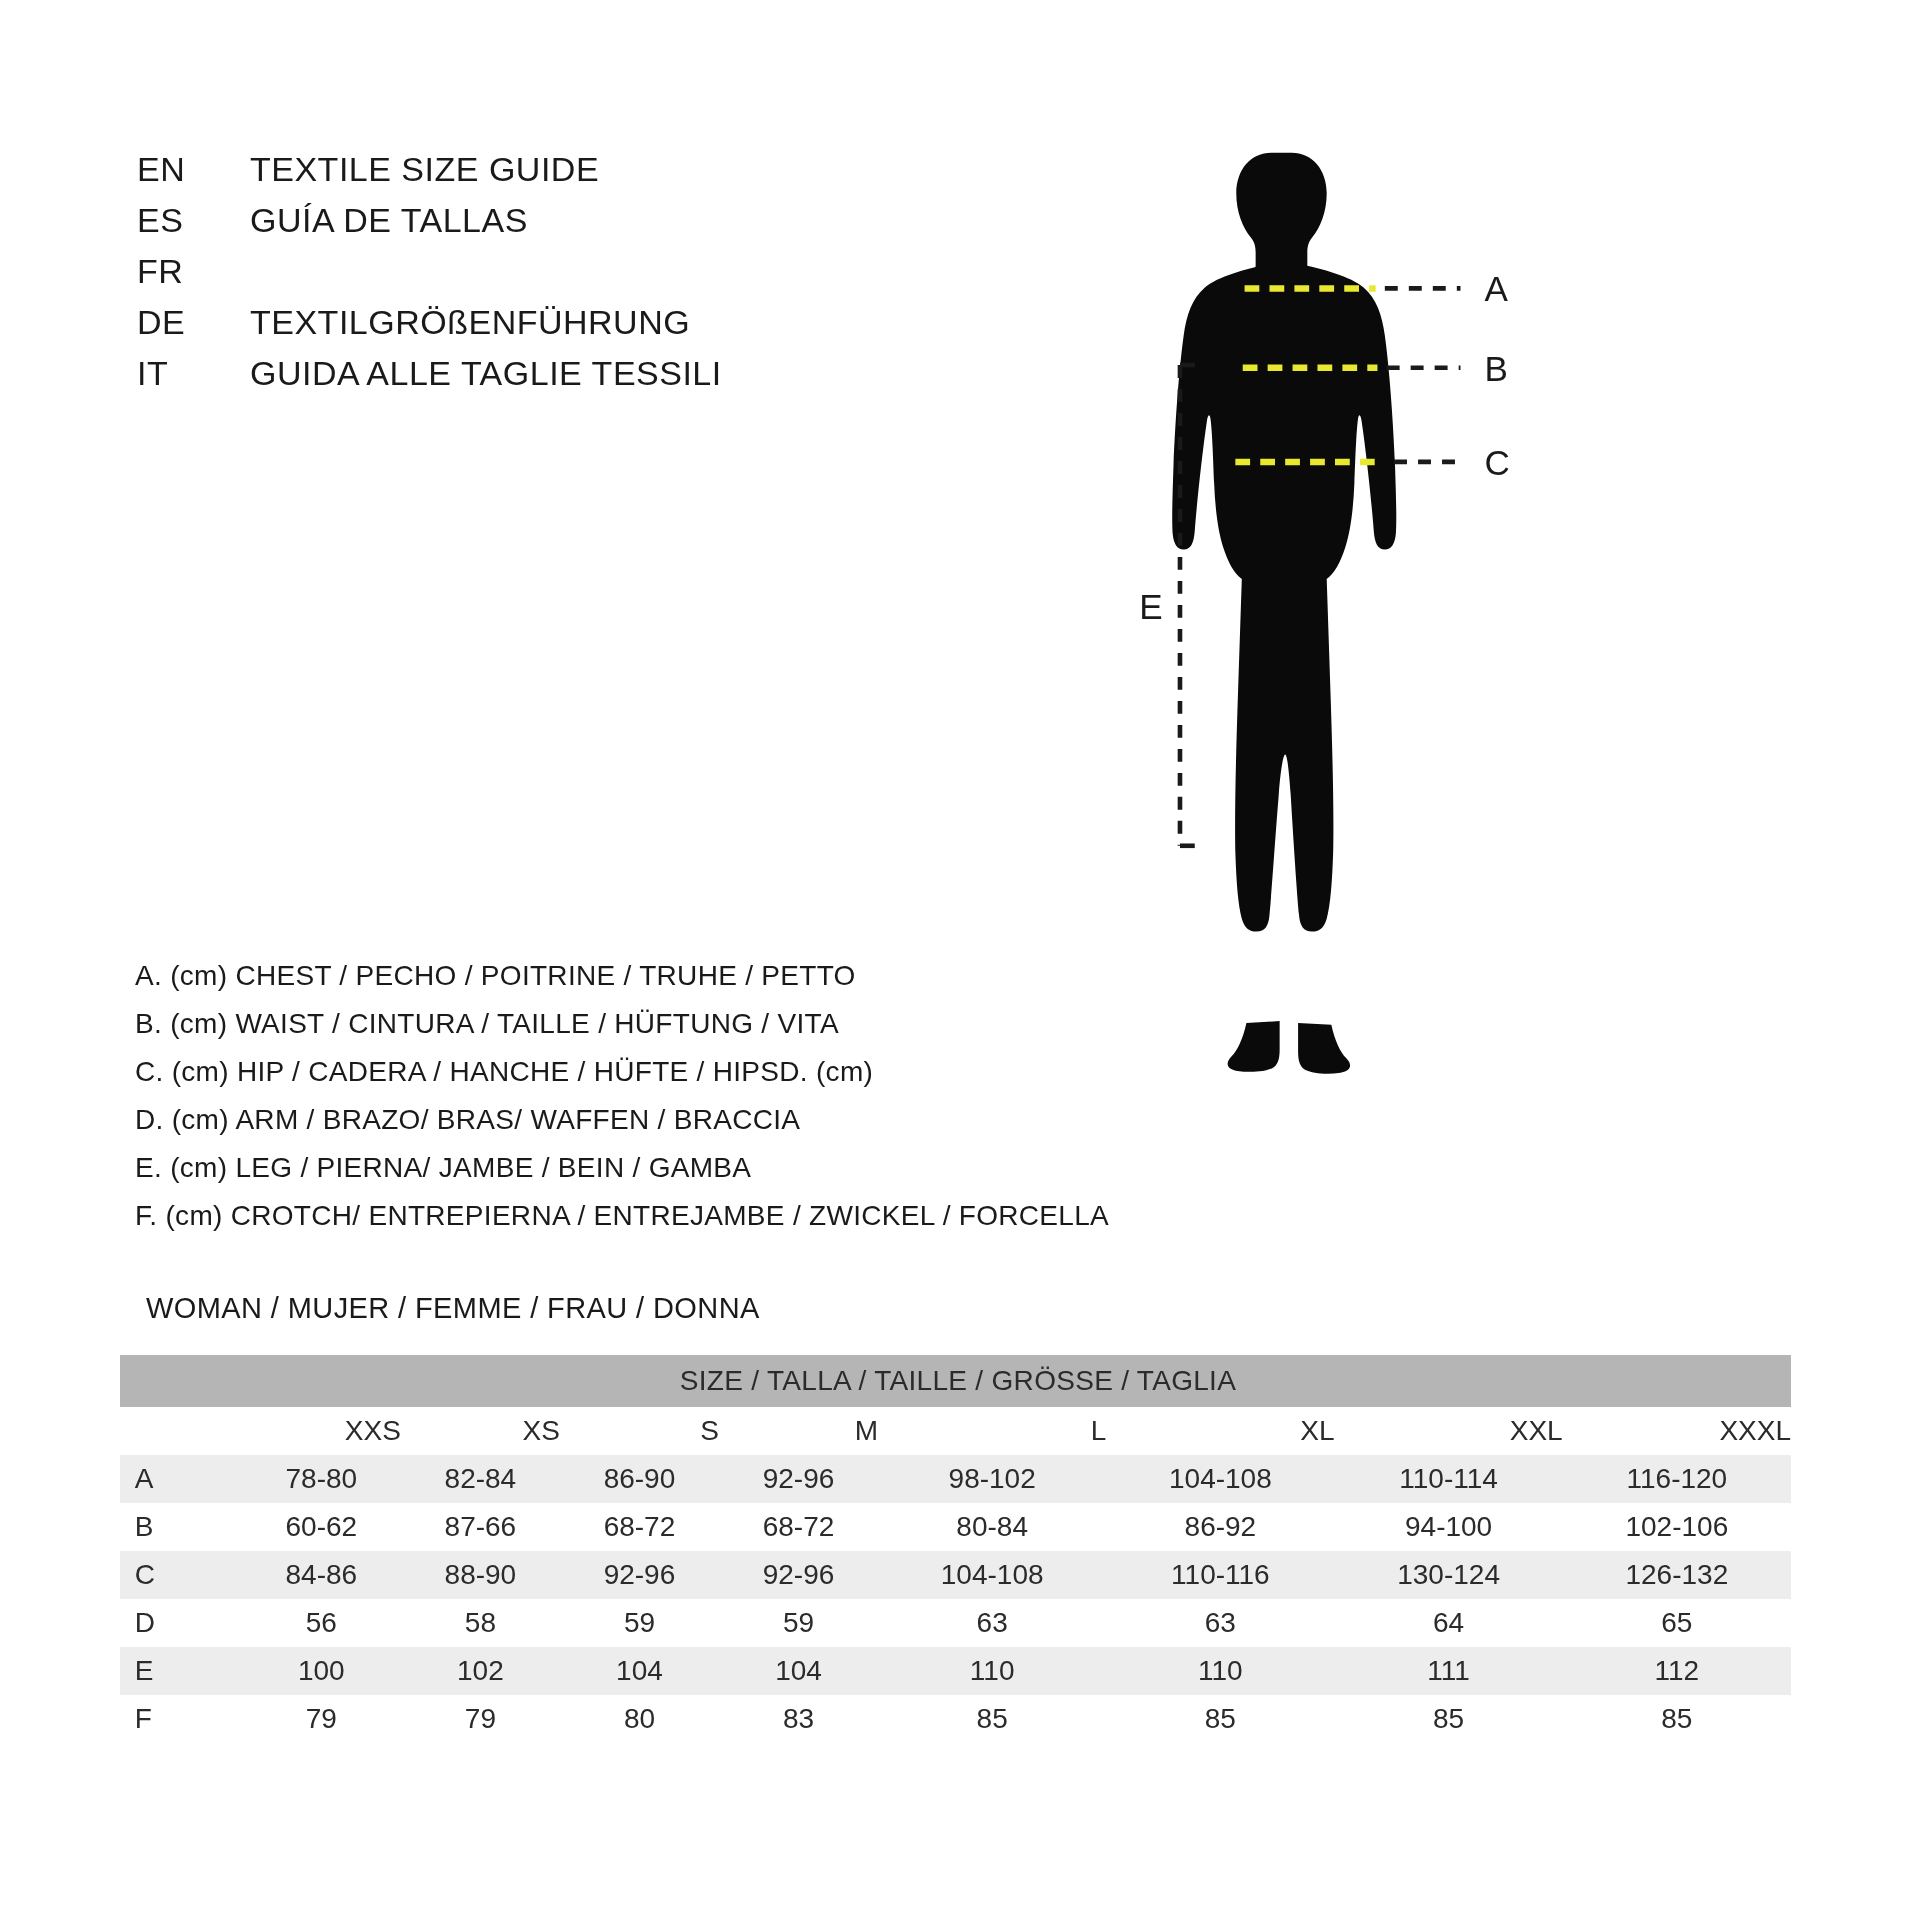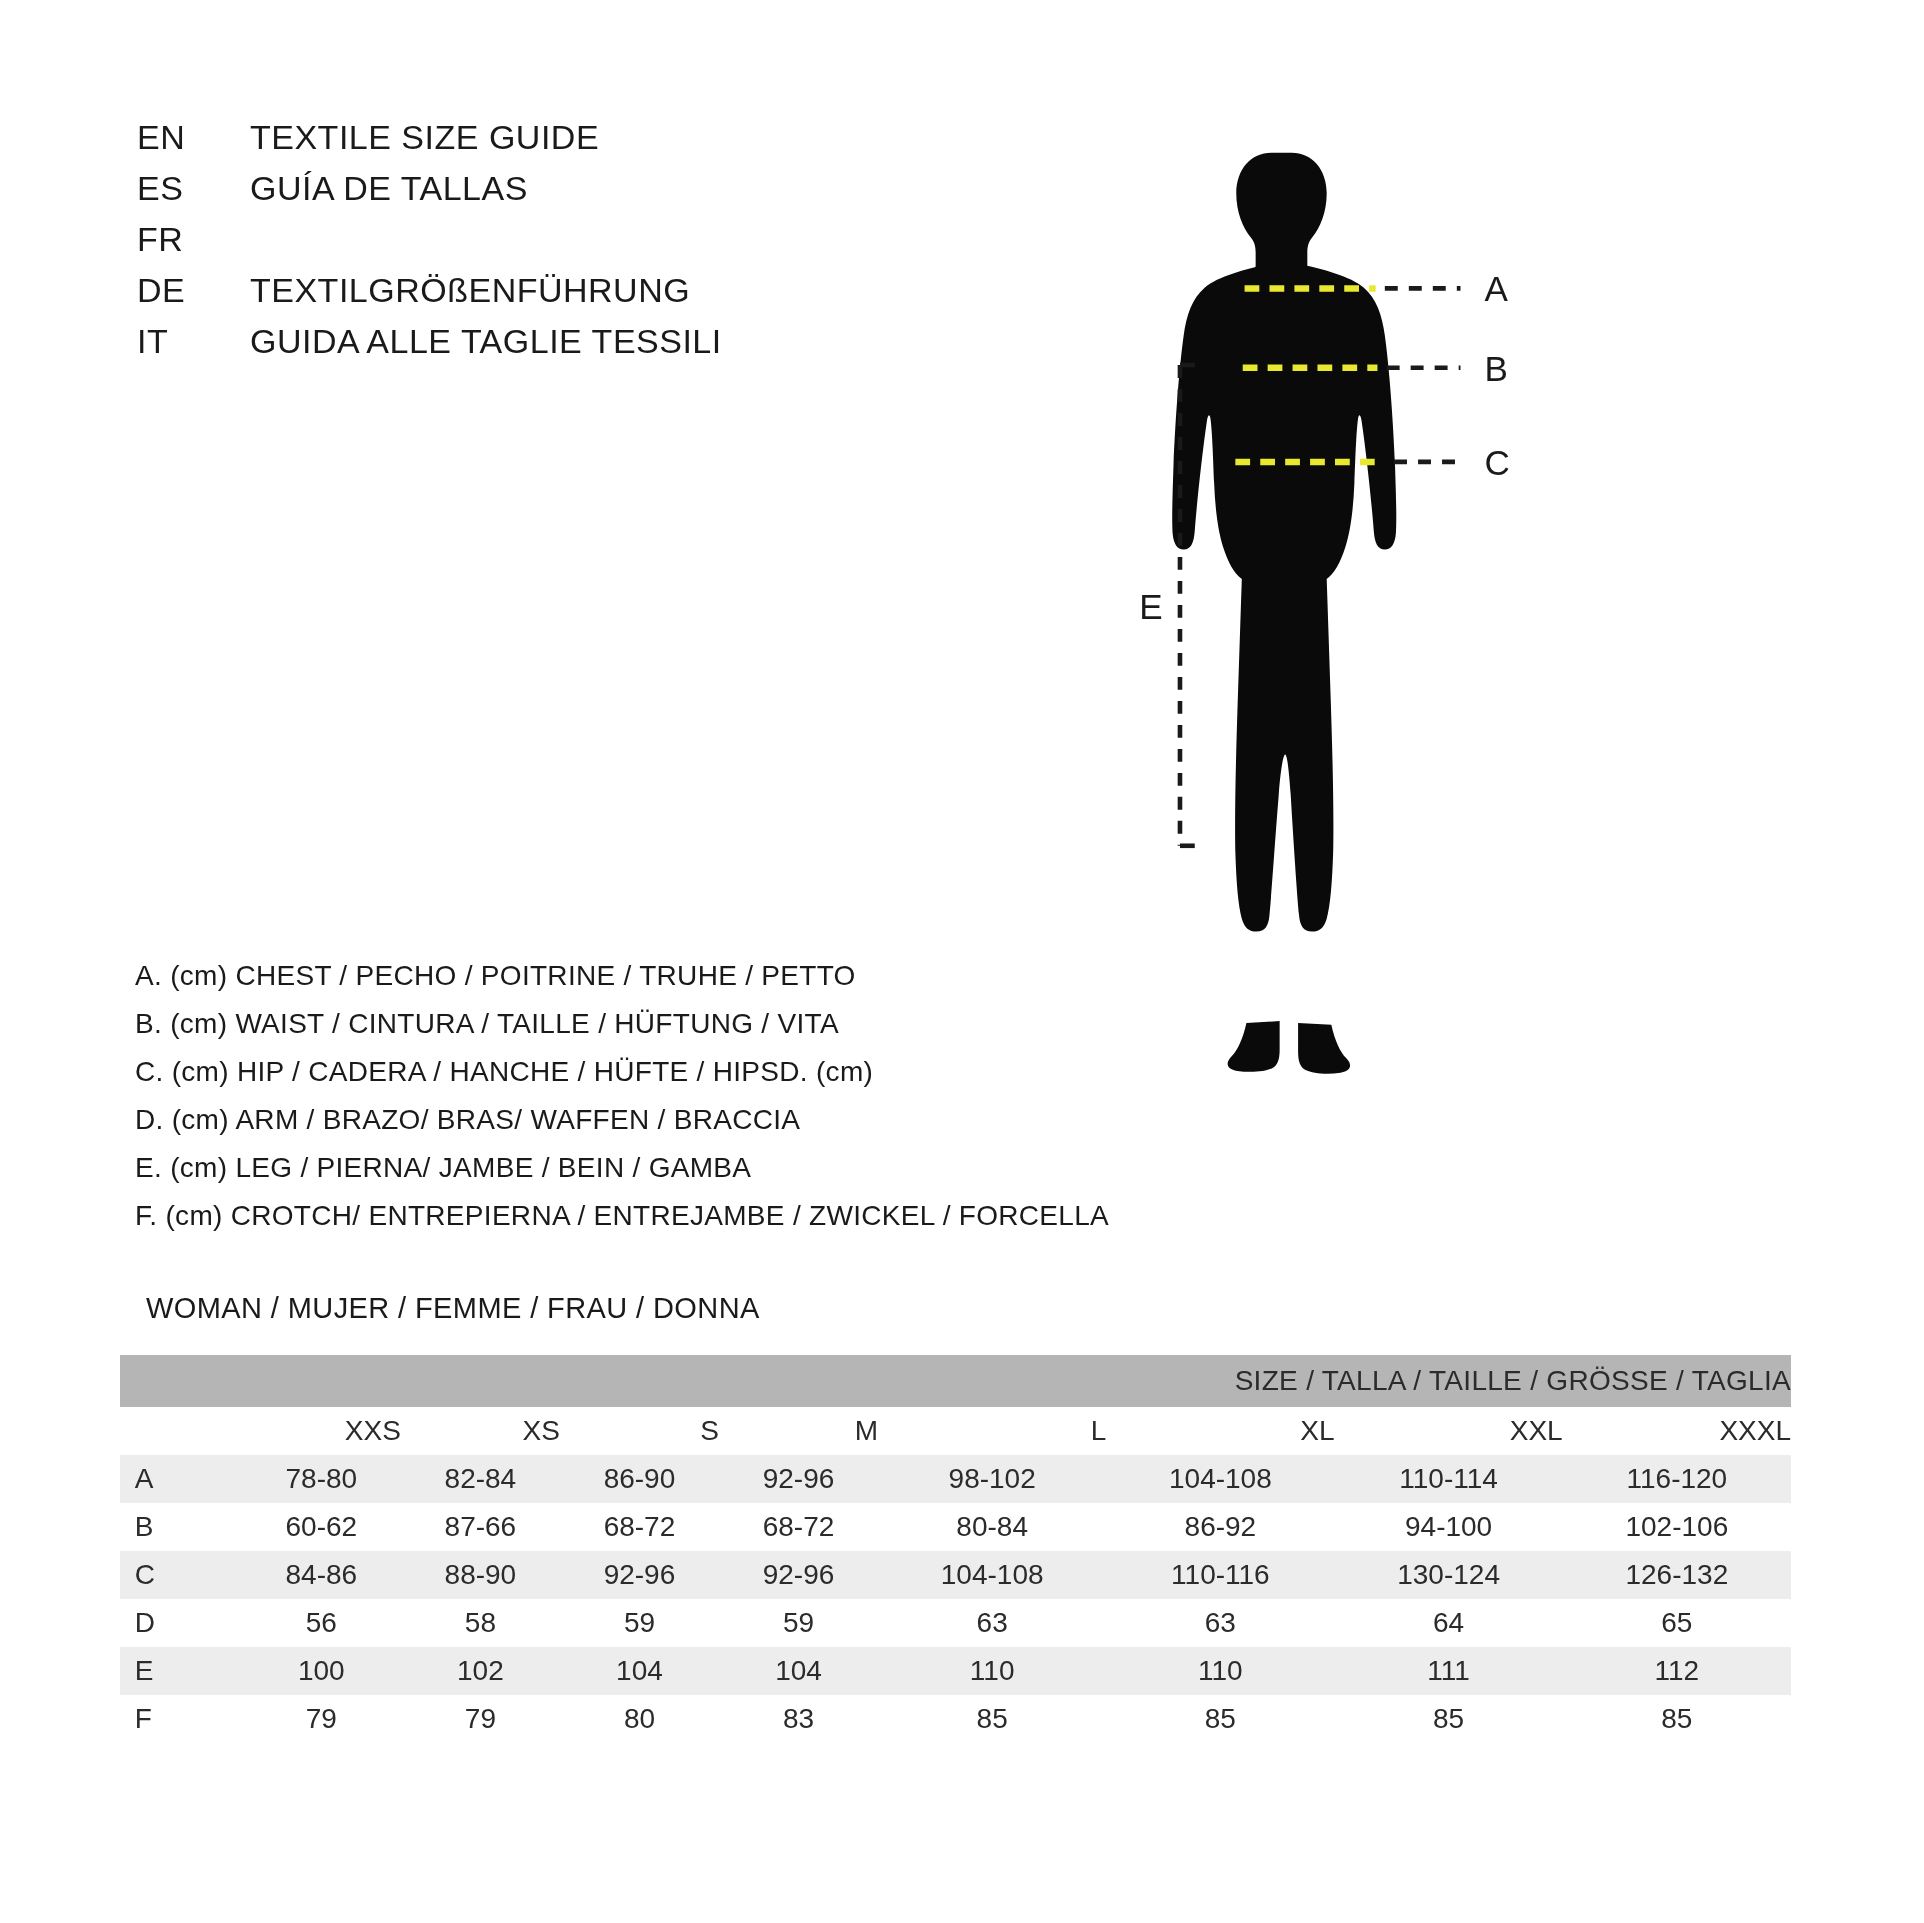--- a/index.html
+++ b/index.html
@@ -24,20 +24,21 @@
   }
   .title-row {
     display: flex;
     align-items: baseline;
     height: 51px;
   }
   .title-lang {
     width: 113px;
     font-size: 34px;
     letter-spacing: 0.5px;
+    margin-top: 32px;
   }
   .title-text {
     font-size: 34px;
     letter-spacing: 0.5px;
     white-space: nowrap;
   }
 
   
   #legend-block {
     position: absolute;
@@ -83,21 +84,21 @@
   #size-table th, #size-table td {
     padding: 0;
     font-weight: normal;
     text-align: center;
     height: 48px;
     vertical-align: middle;
     color: #2b2b2b;
   }
   #size-table .header-row th {
     background: #b5b5b5;
-    text-align: right;
+    text-align: center;
     padding-left: 5px;
     font-size: 28px;
     letter-spacing: 0.3px;
     height: 52px;
   }
   #size-table .col-label {
     width: 107px;
     text-align: left;
     padding-left: 14.8px;
   }

